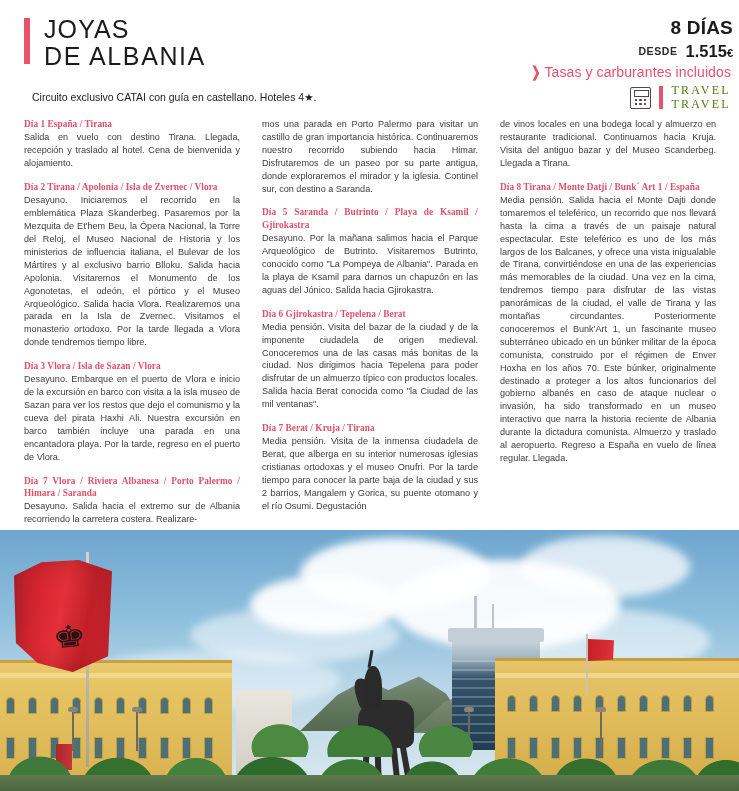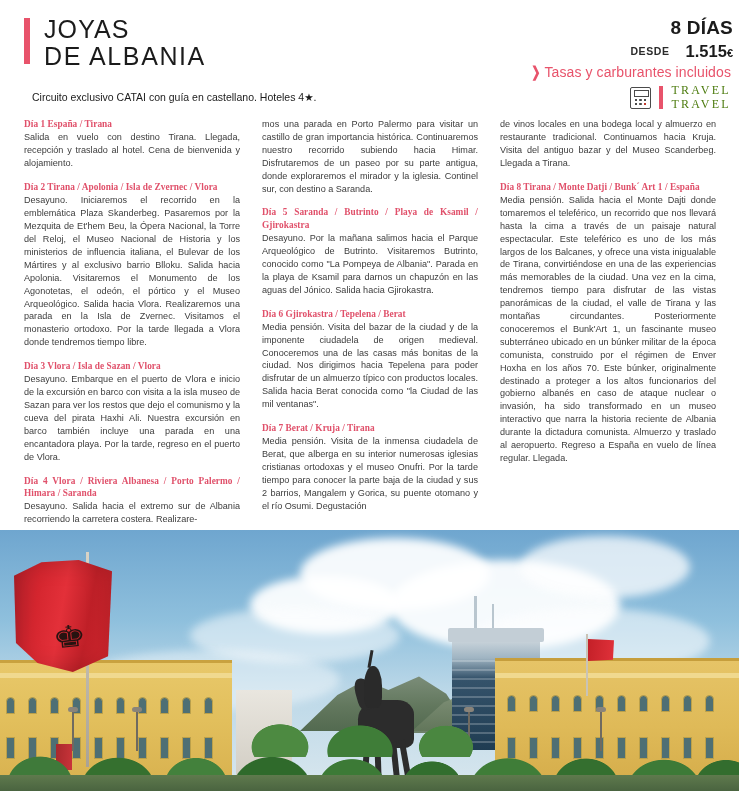--- a/index.html
+++ b/index.html
@@ -106,21 +106,21 @@
     font-weight: 600;
     letter-spacing: 0.6px;
     color: #2b2b2b;
     vertical-align: 2px;
   }
 
   .price {
     font-size: 16.5px;
     font-weight: 600;
     color: #1b1b1b;
-    margin-left: 16px;
+    margin-left: 8px;
   }
 
   .price-cur {
     font-size: 11px;
     font-weight: 600;
     color: #1b1b1b;
   }
 
   .tasas {
     position: absolute;
@@ -542,21 +542,21 @@
     <div class="col">
       <div class="day-head">Día 1 España / Tirana</div>
       <div class="day-body">Salida en vuelo con destino Tirana. Llegada, recepción y traslado al hotel. Cena de bienvenida y alojamiento.</div>
 
       <div class="day-head">Día 2 Tirana / Apolonia / Isla de Zvernec / Vlora</div>
       <div class="day-body">Desayuno. Iniciaremos el recorrido en la emblemática Plaza Skanderbeg. Pasaremos por la Mezquita de Et'hem Beu, la Ópera Nacional, la Torre del Reloj, el Museo Nacional de Historia y los ministerios de influencia italiana, el Bulevar de los Mártires y al exclusivo barrio Blloku. Salida hacia Apolonia. Visitaremos el Monumento de los Agonotetas, el odeón, el pórtico y el Museo Arqueológico. Salida hacia Vlora. Realizaremos una parada en la Isla de Zvernec. Visitamos el monasterio ortodoxo. Por la tarde llegada a Vlora donde tendremos tiempo libre.</div>
 
       <div class="day-head">Día 3 Vlora / Isla de Sazan / Vlora</div>
       <div class="day-body">Desayuno. Embarque en el puerto de Vlora e inicio de la excursión en barco con visita a la isla museo de Sazan para ver los restos que dejo el comunismo y la cueva del pirata Haxhi Ali. Nuestra excursión en barco también incluye una parada en una encantadora playa. Por la tarde, regreso en el puerto de Vlora.</div>
 
-      <div class="day-head">Día 4 Vlora / Riviera Albanesa / Porto Palermo / Himara / Saranda</div>
+      <div class="day-head">Día 7 Vlora / Riviera Albanesa / Porto Palermo / Himara / Saranda</div>
       <div class="day-body tail">Desayuno. Salida hacia el extremo sur de Albania recorriendo la carretera costera. Realizare-</div>
     </div>
 
     <div class="col">
       <div class="day-body cont">mos una parada en Porto Palermo para visitar un castillo de gran importancia histórica. Continuaremos nuestro recorrido subiendo hacia Himar. Disfrutaremos de un paseo por su parte antigua, donde exploraremos el mirador y la iglesia. Continel sur, con destino a Saranda.</div>
 
       <div class="day-head">Día 5 Saranda / Butrinto / Playa de Ksamil / Gjirokastra</div>
       <div class="day-body">Desayuno. Por la mañana salimos hacia el Parque Arqueológico de Butrinto. Visitaremos Butrinto, conocido como "La Pompeya de Albania". Parada en la playa de Ksamil para darnos un chapuzón en las aguas del Jónico. Salida hacia Gjirokastra.</div>
 
       <div class="day-head">Día 6 Gjirokastra / Tepelena / Berat</div>

